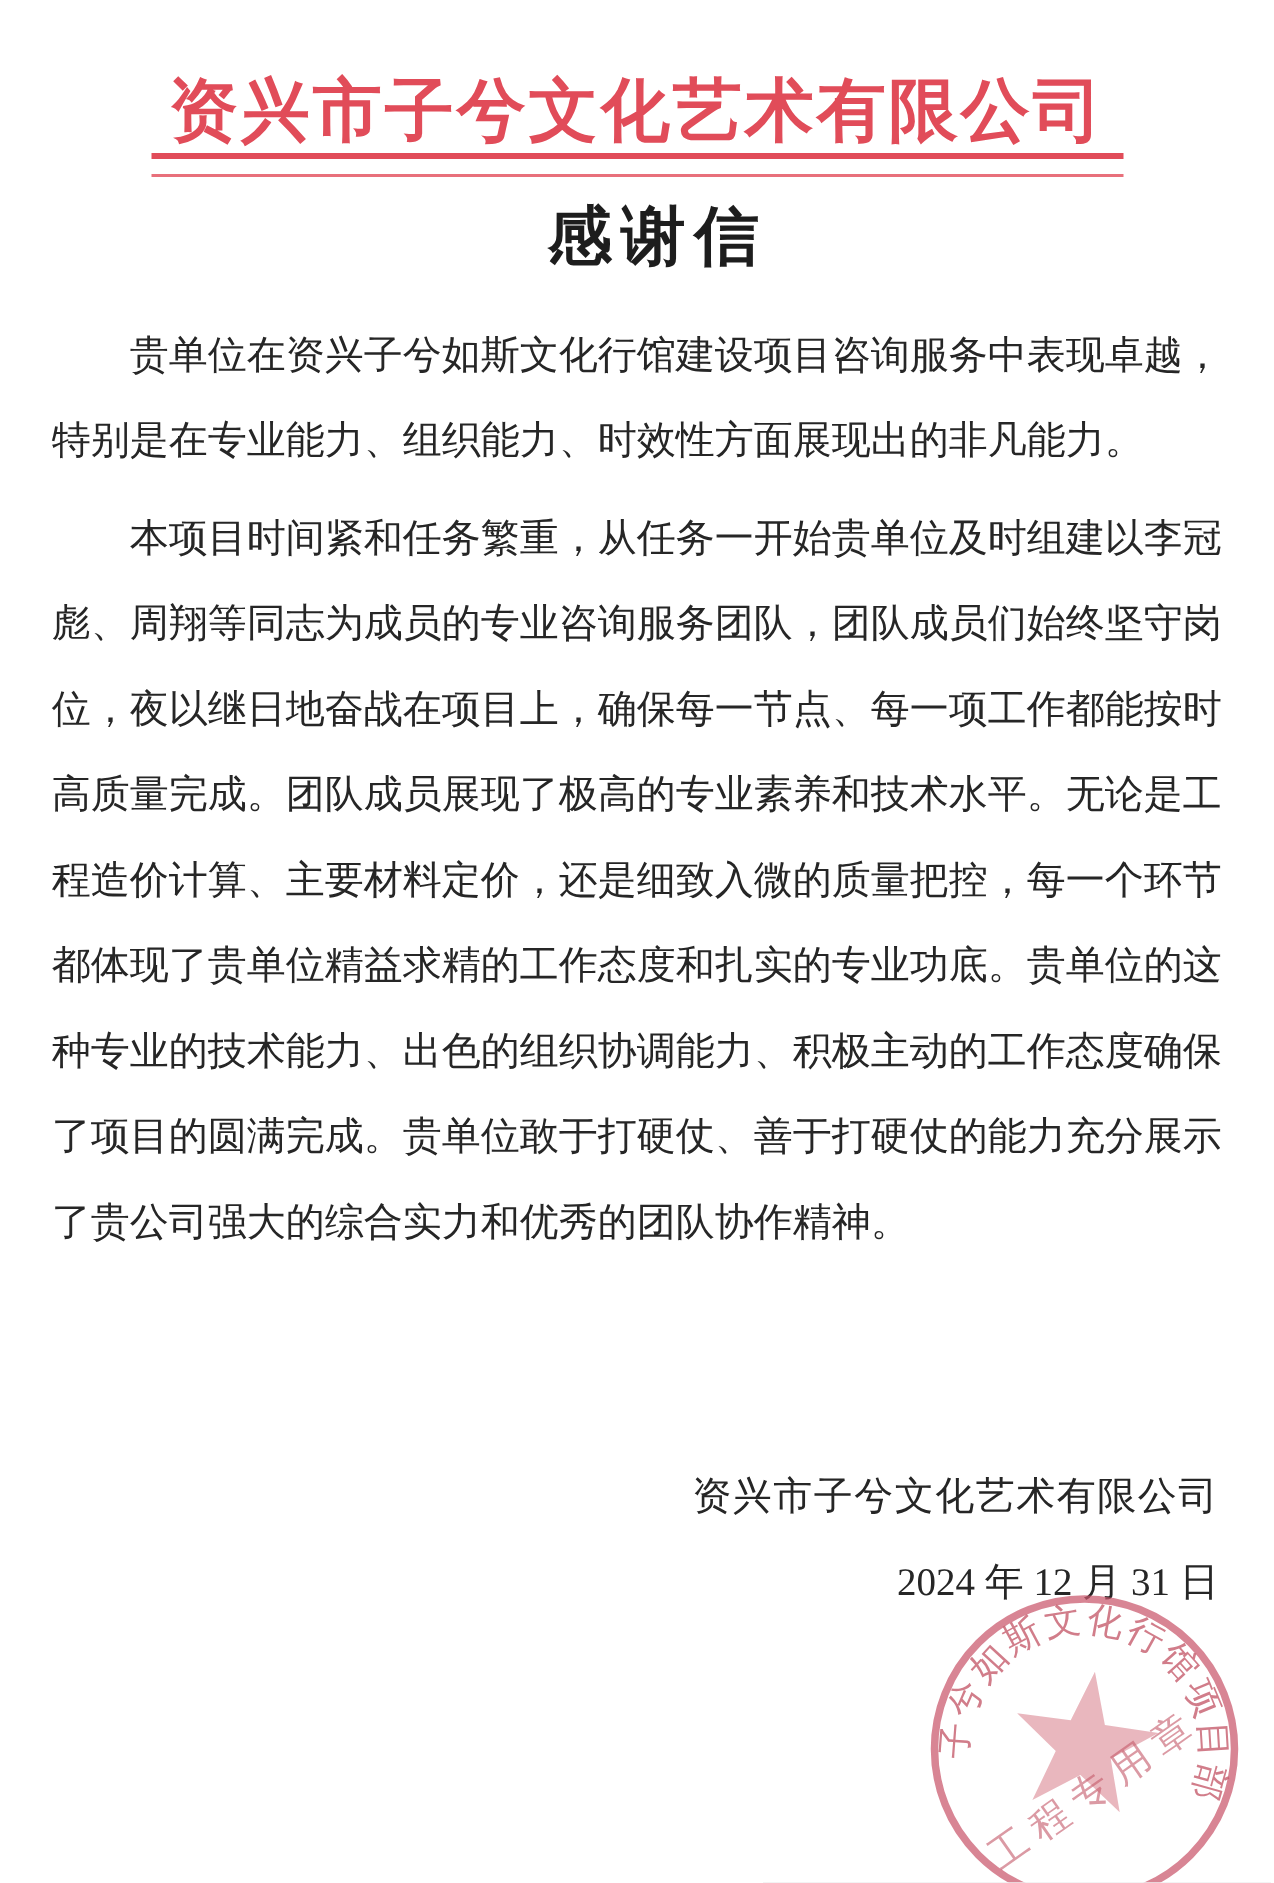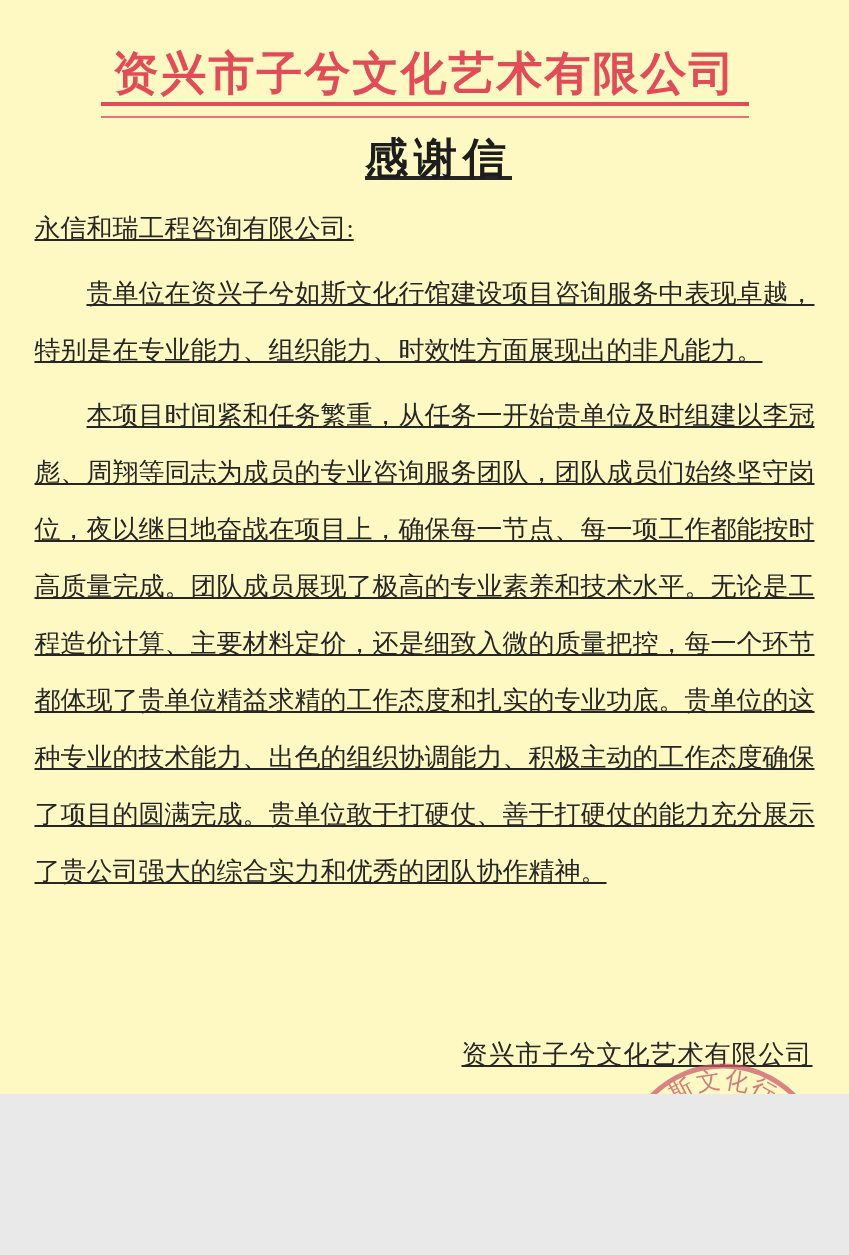--- a/index.html
+++ b/index.html
@@ -3,27 +3,26 @@
 <meta charset="utf-8">
 <style>
   html, body {
     margin: 0;
     padding: 0;
     background: #e9e9e9;
   }
   .page {
     position: relative;
     width: 849px;
-    height: 1094px;
+    height: 1255px;
     margin: 0 auto;
-    background: #fef9c3;
+    background: #ffffff;
     overflow: hidden;
     font-family: "Liberation Serif", "DejaVu Serif", serif;
     color: #262626;
-    text-decoration: underline;
   }
   .header {
     padding-top: 46px;
     text-align: center;
   }
   .company-header {
     display: inline-block;
     margin: 0;
     font-family: "Liberation Sans", "DejaVu Sans", sans-serif;
     font-size: 46px;
@@ -97,21 +96,20 @@
 
 <div class="page">
 
   <div class="header">
     <h1 class="company-header">资兴市子兮文化艺术有限公司</h1>
     <div class="header-underline"></div>
     <h2 class="letter-title">感谢信</h2>
   </div>
 
   <div class="body-text">
-    <p class="salutation">永信和瑞工程咨询有限公司:</p>
     <p class="para">贵单位在资兴子兮如斯文化行馆建设项目咨询服务中表现卓越，特别是在专业能力、组织能力、时效性方面展现出的非凡能力。</p>
     <p class="para">本项目时间紧和任务繁重，从任务一开始贵单位及时组建以李冠彪、周翔等同志为成员的专业咨询服务团队，团队成员们始终坚守岗位，夜以继日地奋战在项目上，确保每一节点、每一项工作都能按时高质量完成。团队成员展现了极高的专业素养和技术水平。无论是工程造价计算、主要材料定价，还是细致入微的质量把控，每一个环节都体现了贵单位精益求精的工作态度和扎实的专业功底。贵单位的这种专业的技术能力、出色的组织协调能力、积极主动的工作态度确保了项目的圆满完成。贵单位敢于打硬仗、善于打硬仗的能力充分展示了贵公司强大的综合实力和优秀的团队协作精神。</p>
   </div>
 
   <div class="closing">
     <div class="signature">资兴市子兮文化艺术有限公司</div>
     <div class="date">2024 年 12 月 31 日</div>
   </div>
 
   <div class="stamp">

